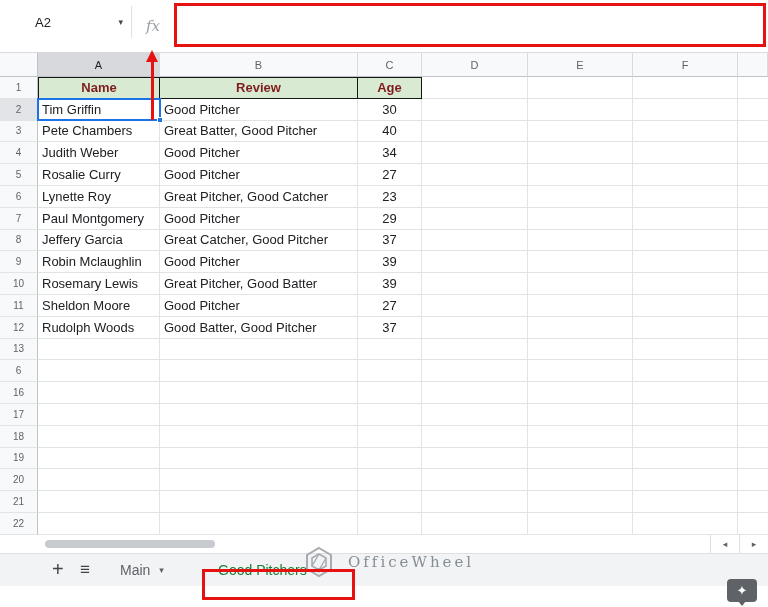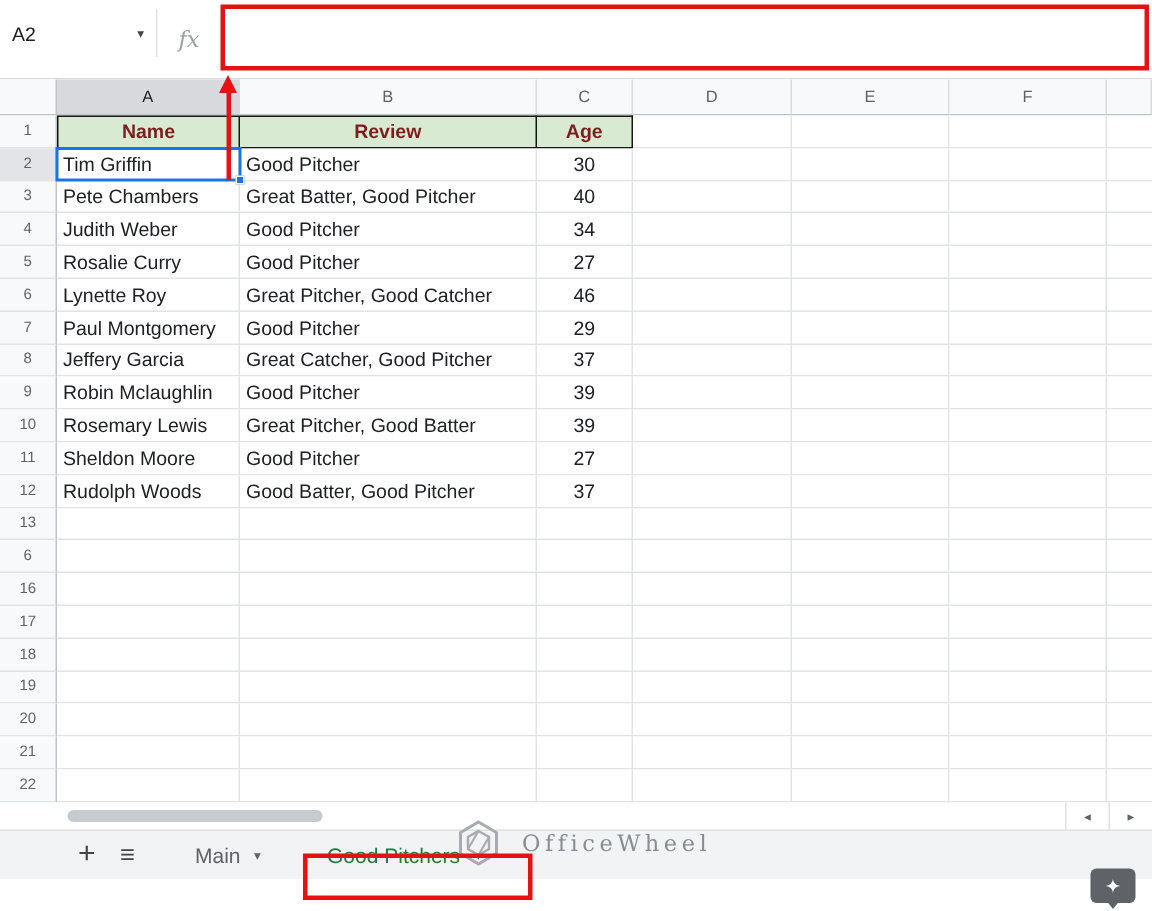--- a/index.html
+++ b/index.html
@@ -3,21 +3,21 @@
 <meta charset="utf-8">
 <style>
   * { margin:0; padding:0; box-sizing:border-box; }
   html,body { background:#fff; }
   .app {
     position:relative; width:768px; height:607px; overflow:hidden;
     font-family:"Liberation Sans", sans-serif; background:#fff;
   }
   
   .formula-strip { display:flex; height:53px; background:#fff; border-bottom:1px solid #d9dadd; }
-  .name-box { width:104px; display:flex; align-items:center; padding:0 8px 8px 8px; cursor:pointer; }
+  .name-box { width:104px; display:flex; align-items:center; padding:0 8px 8px 8px; cursor:pointer;margin-left:27px; }
   .name-box .val { font-size:13px; color:#202124; }
   .name-box .caret { margin-left:auto; font-size:9px; color:#444; }
   .nb-divider { width:1px; background:#e0e0e0; margin:6px 0 14px 0; }
   .fx { width:42px; display:flex; align-items:center; justify-content:center; padding-bottom:0;
         font-family:"DejaVu Serif", serif; font-style:italic; font-size:15px; color:#9aa0a6; }
   .formula-area { flex:1; position:relative; }
   .red-box {
     position:absolute; left:0; top:3px; right:2px; bottom:5px;
     border:3px solid #e61212; background:#fff; padding:1px 6px;
     font-family:"DejaVu Sans Mono", monospace; font-size:12px; line-height:19px;
@@ -60,21 +60,21 @@
   .scroll-thumb { position:absolute; left:45px; top:5px; width:170px; height:8px;
                   border-radius:4px; background:#c7cacf; cursor:grab; }
   .scroll-nav { position:absolute; right:0; top:0; height:18px; display:flex; }
   .scroll-nav .btn { width:29px; display:flex; align-items:center; justify-content:center;
                      border-left:1px solid #e0e0e0; color:#5f6368; font-size:9px; cursor:pointer; }
   
   .tabbar { position:relative; height:33px; background:#f1f3f4; border-top:1px solid #e0e0e0; }
   .tb-item { position:absolute; top:0; height:100%; display:flex; align-items:center; cursor:pointer; }
   .plus { left:52px; font-size:20px; color:#444; }
   .burger { left:80px; font-size:17px; color:#444; }
-  .tab-main { left:130px; font-size:14px; font-weight:500; color:#5f6368; }
+  .tab-main { left:120px; font-size:14px; font-weight:500; color:#5f6368; }
   .tab-main .caret { font-size:9px; margin-left:9px; color:#5f6368; }
   .tab-good { left:218px; font-size:14px; font-weight:400; color:#188038; }
   .tab-good .caret { font-size:9px; margin-left:10px; color:#188038; }
   .tab-red-box { position:absolute; left:202px; top:569px; width:153px; height:31px;
                  border:3px solid #e61212; z-index:6; pointer-events:none; }
   
   .watermark { position:absolute; left:302px; top:545px; display:flex; align-items:center;
                z-index:5; pointer-events:none; }
   .wm-text { font-family:"DejaVu Serif", serif; font-size:15px; letter-spacing:3px;
              color:#878d95; margin-left:12px; }
@@ -165,21 +165,21 @@
           <div class="cell w-c center">27</div>
           <div class="cell w-d"></div>
           <div class="cell w-e"></div>
           <div class="cell w-f"></div>
           <div class="cell w-x"></div>
         </div>
         <div class="row">
           <div class="gutter">6</div>
           <div class="cell w-a">Lynette Roy</div>
           <div class="cell w-b">Great Pitcher, Good Catcher</div>
-          <div class="cell w-c center">46</div>
+          <div class="cell w-c center">23</div>
           <div class="cell w-d"></div>
           <div class="cell w-e"></div>
           <div class="cell w-f"></div>
           <div class="cell w-x"></div>
         </div>
         <div class="row">
           <div class="gutter">7</div>
           <div class="cell w-a">Paul Montgomery</div>
           <div class="cell w-b">Good Pitcher</div>
           <div class="cell w-c center">29</div>

